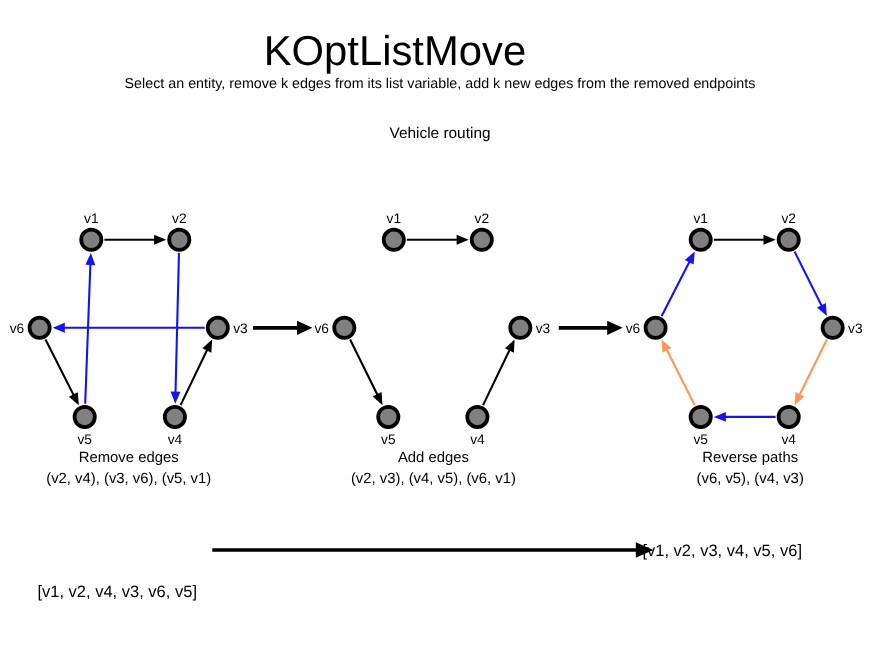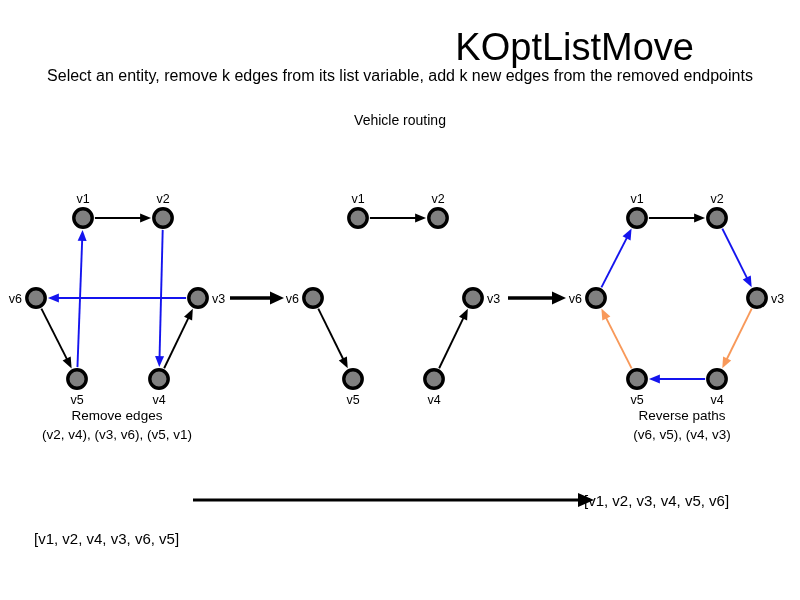--- a/index.html
+++ b/index.html
@@ -11,33 +11,33 @@
     height: 600px;
     background: #ffffff;
     font-family: "Liberation Sans", sans-serif;
     color: #000000;
     position: relative;
     overflow: hidden;
   }
   .abs { position: absolute; }
   .title {
     top: 26px;
-    left: 0;
+    left: 12px;
     width: 694px;
-    text-align: right;
+    text-align: center;
     font-size: 38px;
     line-height: 42px;
     font-weight: 400;
   }
   .subtitle {
     top: 67px;
     left: 0;
     width: 800px;
     text-align: center;
-    font-size: 16px;
+    font-size: 13px;
     line-height: 18px;
   }
   .context-label {
     top: 111px;
     left: 0;
     width: 800px;
     text-align: center;
     font-size: 14px;
     line-height: 18px;
   }
@@ -146,20 +146,22 @@
     <text x="637" y="403.5" text-anchor="middle" font-size="12.5" fill="#000000" font-family="&quot;Liberation Sans&quot;, sans-serif">v5</text>
     <circle cx="717" cy="379" r="9.2" fill="#808080" stroke="#000000" stroke-width="3.4"></circle>
     <text x="717" y="403.5" text-anchor="middle" font-size="12.5" fill="#000000" font-family="&quot;Liberation Sans&quot;, sans-serif">v4</text>
   </svg>
 
 <div class="abs caption caption-1">
   <div>Remove edges</div>
   <div>(v2, v4), (v3, v6), (v5, v1)</div>
 </div>
 <div class="abs caption caption-2">
+  <div>Add edges</div>
+  <div>(v2, v3), (v4, v5), (v6, v1)</div>
 </div>
 <div class="abs caption caption-3">
   <div>Reverse paths</div>
   <div>(v6, v5), (v4, v3)</div>
 </div>
 
 <div class="abs result-text result-before">[v1, v2, v4, v3, v6, v5]</div>
 <div class="abs result-text result-after">[v1, v2, v3, v4, v5, v6]</div>
 
 </body></html>

